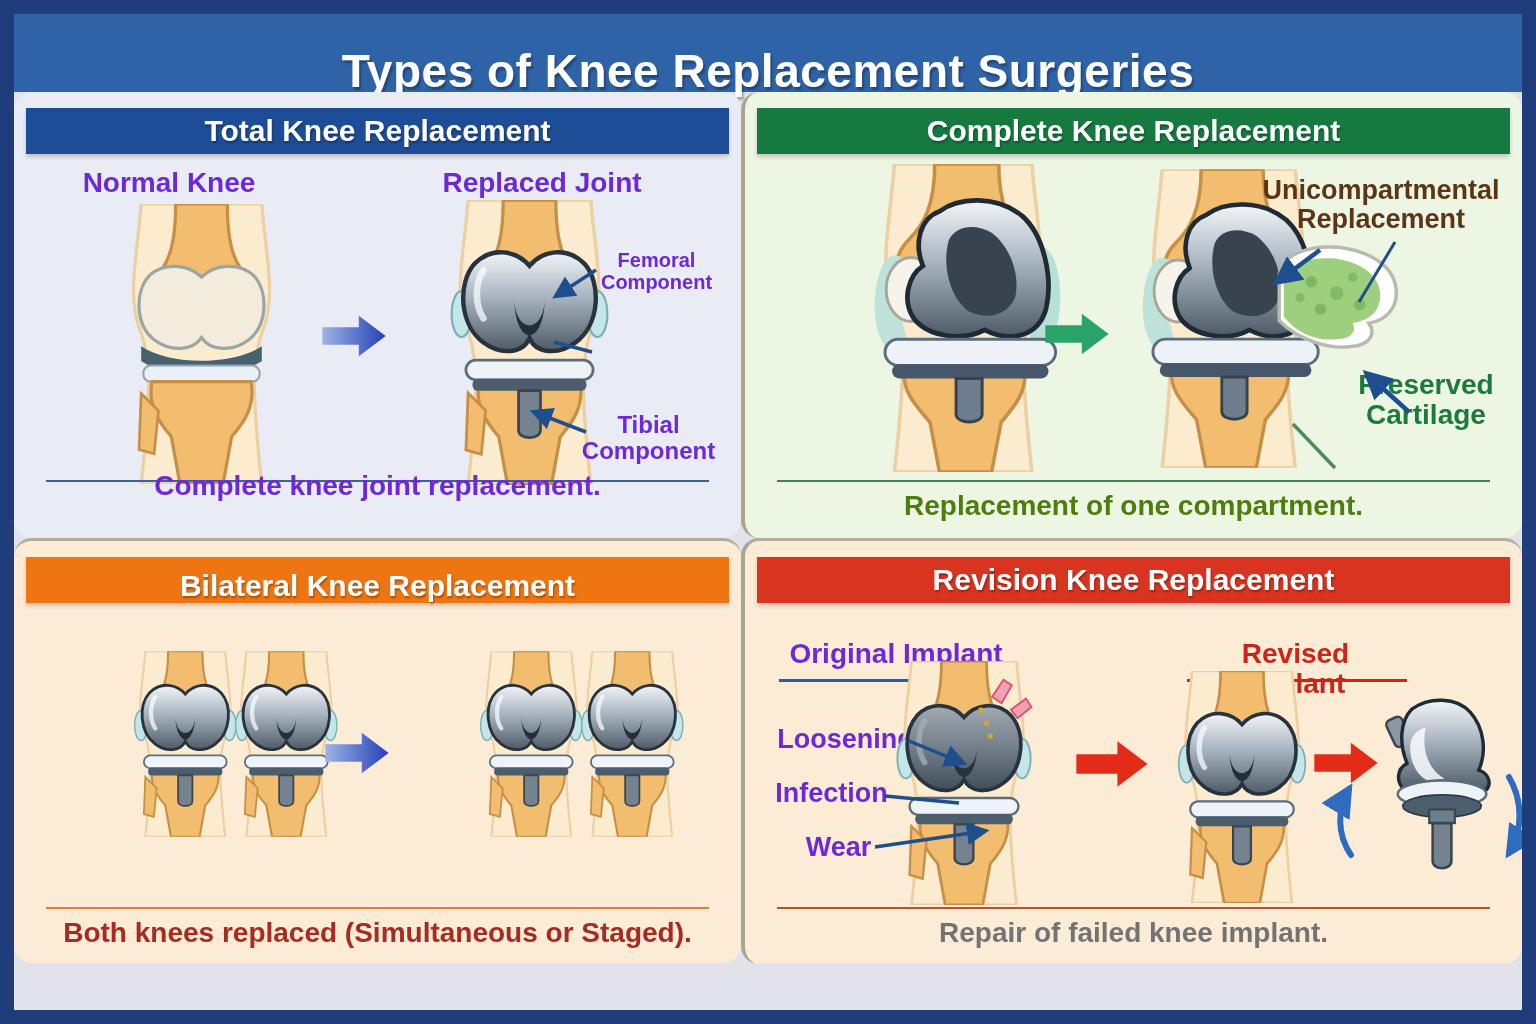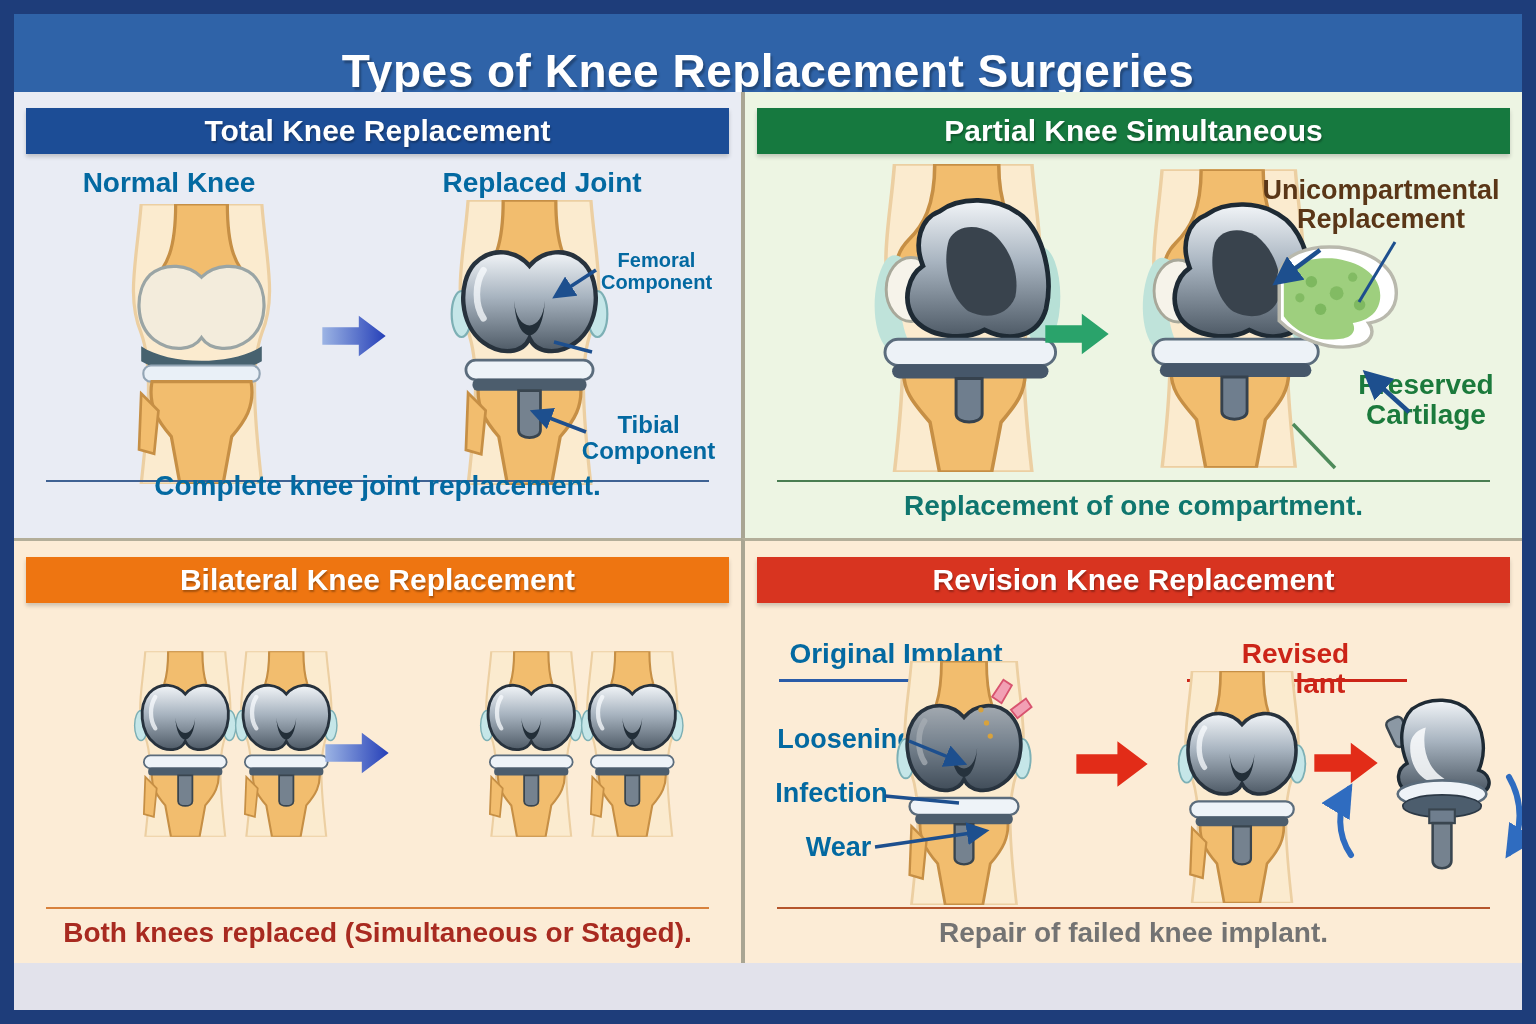--- a/index.html
+++ b/index.html
@@ -1,32 +1,32 @@
 <!DOCTYPE html>
 <html><head>
 <meta charset="utf-8">
 <style>
   html,body{margin:0;padding:0;background:#cfd4de;}
   body{width:1536px;height:1024px;position:relative;font-family:"Liberation Sans",sans-serif;-webkit-font-smoothing:antialiased;}
   .frame{position:absolute;inset:0;background:#1e3d7a;}
   .inner{position:absolute;left:14px;top:14px;width:1508px;height:996px;background:#e2e2eb;}
   .title-bar{position:absolute;left:0;top:0;width:1508px;height:78px;background:#2f63a8;display:flex;align-items:center;justify-content:center;}
   .title-bar span{color:#ffffff;font-size:46px;font-weight:700;letter-spacing:.5px;text-shadow:2px 3px 2px rgba(0,0,0,.28);margin-top:36px;}
-  .quad{position:absolute;overflow:hidden;}
+  .quad{position:absolute;overflow:hidden;border-radius:18px;}
   .q-tl{left:0;top:78px;width:727px;height:446px;background:#e9ecf4;}
   .q-tr{left:727px;top:78px;width:781px;height:446px;background:#edf5e3;border-left:4px solid #a9a593;box-sizing:border-box;}
   .q-bl{left:0;top:524px;width:727px;height:425px;background:#fcecd6;border-top:3px solid #b3ae99;box-sizing:border-box;}
   .q-br{left:727px;top:524px;width:781px;height:426px;background:#fcecd6;border-left:4px solid #a9a593;border-top:3px solid #b3ae99;box-sizing:border-box;}
   .q-header{position:absolute;left:12px;right:12px;top:16px;height:46px;display:flex;align-items:center;justify-content:center;color:#fff;font-size:30px;font-weight:700;text-shadow:1px 2px 2px rgba(0,0,0,.3);box-shadow:0 3px 4px rgba(0,0,0,.18);}
   .hdr-total{background:#1c4d96;}
   .hdr-partial{background:#16793f;}
-  .hdr-bilateral{background:#ee7511;}
+  .hdr-bilateral{background:#ee7511;align-items:flex-end;}
   .hdr-revision{background:#d83420;}
   .lbl{position:absolute;text-align:center;font-weight:700;line-height:1.08;}
-  .navy{color:#0369a1;}
+  .navy{color:#6d28d9;}
   .brown{color:#5a3617;}
   .greenT{color:#1b7a3c;}
   .redT{color:#cc2418;}
   .caption{position:absolute;left:0;right:0;text-align:center;font-weight:700;font-size:28px;}
   .divider{position:absolute;height:0;border-top:2.5px solid;}
   .abs{position:absolute;}
   .underline-bar{position:absolute;height:3px;}
   svg{display:block;}
 </style>
 </head>
@@ -164,21 +164,21 @@
         <path d="M578,260 L540,250" stroke="#1d4f8e" stroke-width="3.5" fill="none"></path>
         <path d="M572,340 L520,320" stroke="#1d4f8e" stroke-width="3.5" fill="none" marker-end="url(#ahNavy)"></path>
       </svg>
 
       <div class="divider" style="left:32px;right:32px;top:388px;border-color:#3f6293;"></div>
       <div class="caption navy" style="top:378px;">Complete knee joint replacement.</div>
     </div>
 
     <div class="quad q-tr">
       <div class="q-header hdr-partial">
-        <span>Partial Knee Simultaneous</span>
+        <span>Complete Knee Replacement</span>
       </div>
 
       <svg class="abs" style="left:72px;top:72px;" width="290" height="308" viewBox="0 0 210 260">
           <use href="#sym-knee-partial"></use>
         </svg>
       <svg class="abs" style="left:292px;top:218px;fill:#2aa36b;" width="80" height="48" viewBox="0 0 70 50">
           <use href="#sym-arrow"></use>
         </svg>
       <svg class="abs" style="left:362px;top:74px;" width="310" height="305" viewBox="0 0 270 260">
           <use href="#sym-knee-partial-cart"></use>
@@ -188,21 +188,21 @@
       <div class="lbl greenT" style="left:592px;top:278px;width:178px;font-size:28px;">Preserved Cartilage</div>
 
       <svg class="abs" style="left:0;top:0;pointer-events:none;" width="781" height="446" viewBox="0 0 781 446">
         <path d="M575,158 L532,190" stroke="#1d4f8e" stroke-width="4.5" fill="none" marker-end="url(#ahNavy)"></path>
         <path d="M650,150 L614,210" stroke="#1d4f8e" stroke-width="3" fill="none"></path>
         <path d="M664,320 L622,282" stroke="#1d4f8e" stroke-width="4.5" fill="none" marker-end="url(#ahNavy)"></path>
         <path d="M548,332 L590,376" stroke="#4e8a5a" stroke-width="3.5" fill="none"></path>
       </svg>
 
       <div class="divider" style="left:32px;right:32px;top:388px;border-color:#4a7d52;"></div>
-      <div class="caption" style="top:398px;color:#0f766e;">Replacement of one compartment.</div>
+      <div class="caption" style="top:398px;color:#4d7c0f;">Replacement of one compartment.</div>
     </div>
 
     <div class="quad q-bl">
       <div class="q-header hdr-bilateral">
         <span>Bilateral Knee Replacement</span>
       </div>
 
       <svg class="abs" style="left:62px;top:78px;" width="268" height="280" viewBox="0 0 260 225">
           <use href="#sym-knee-bilat"></use>
         </svg>

